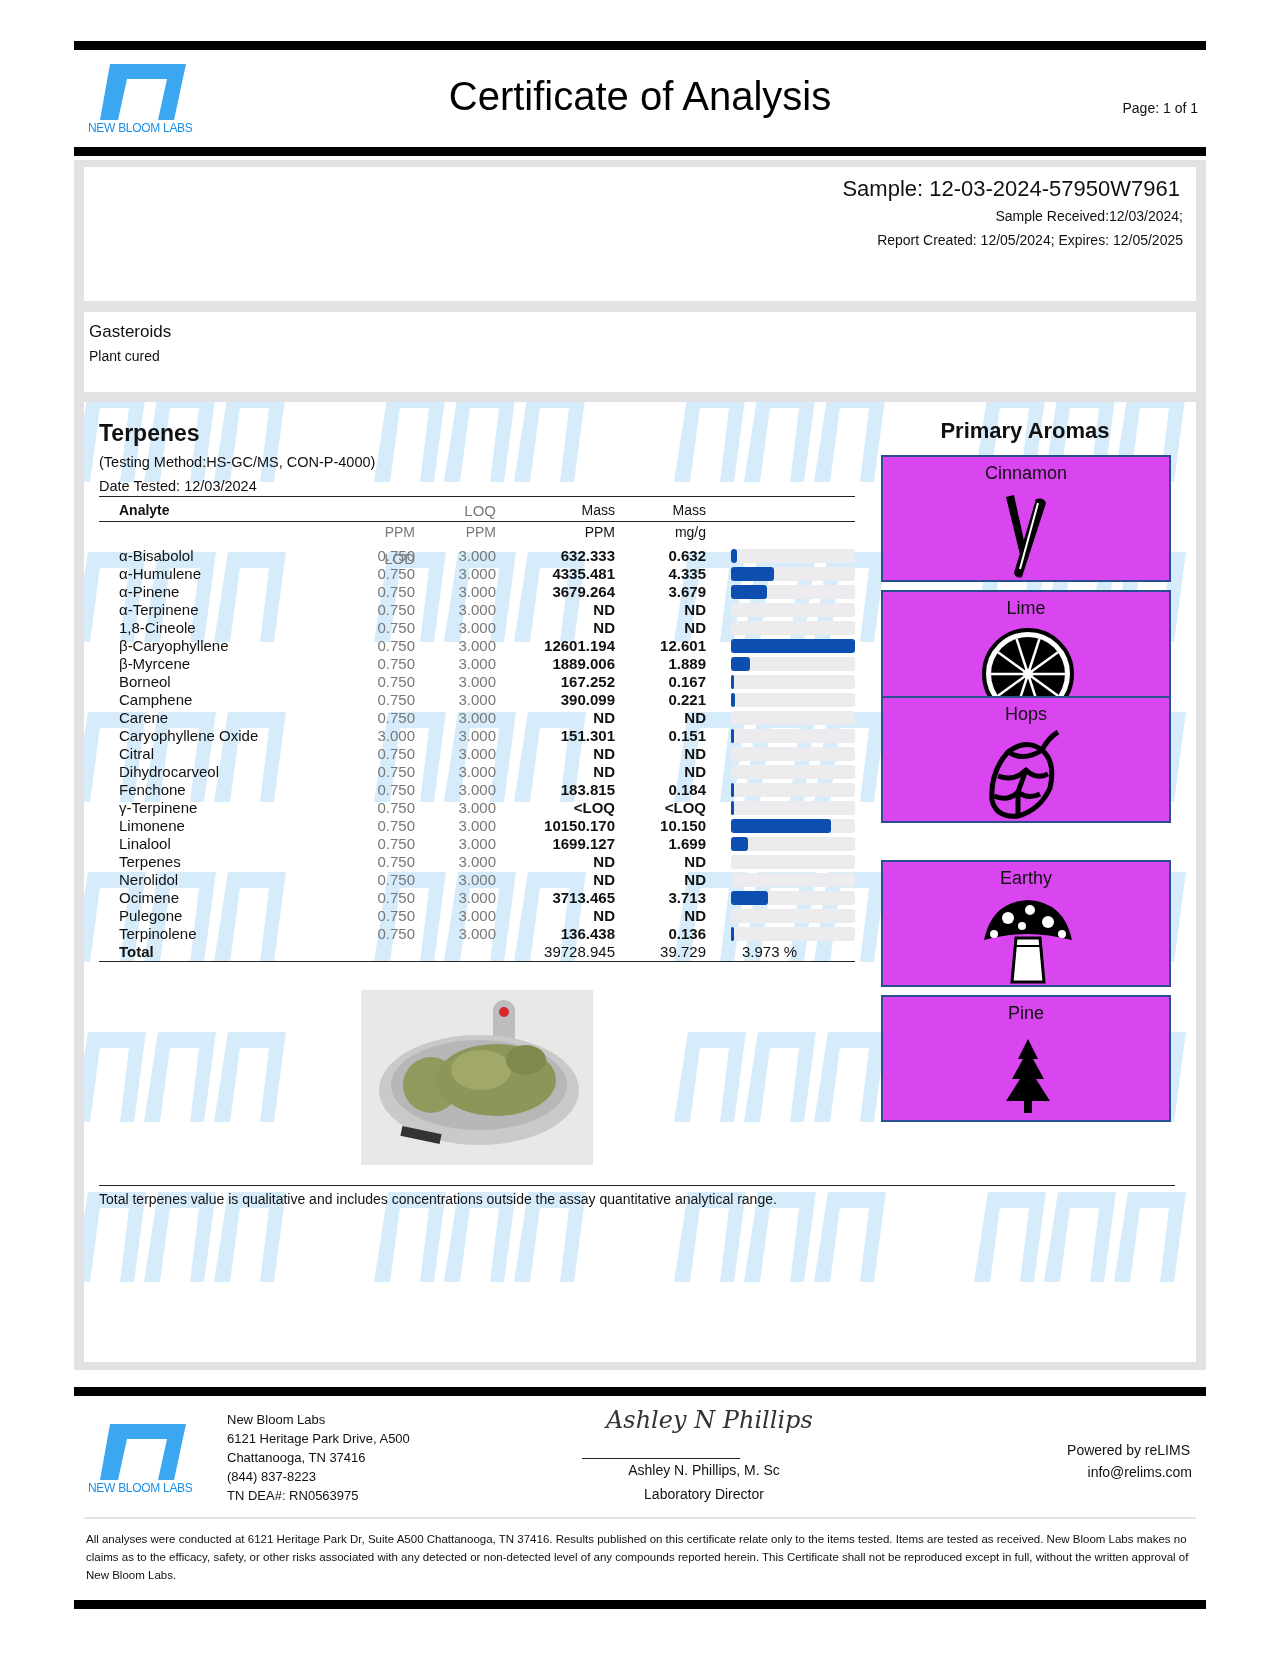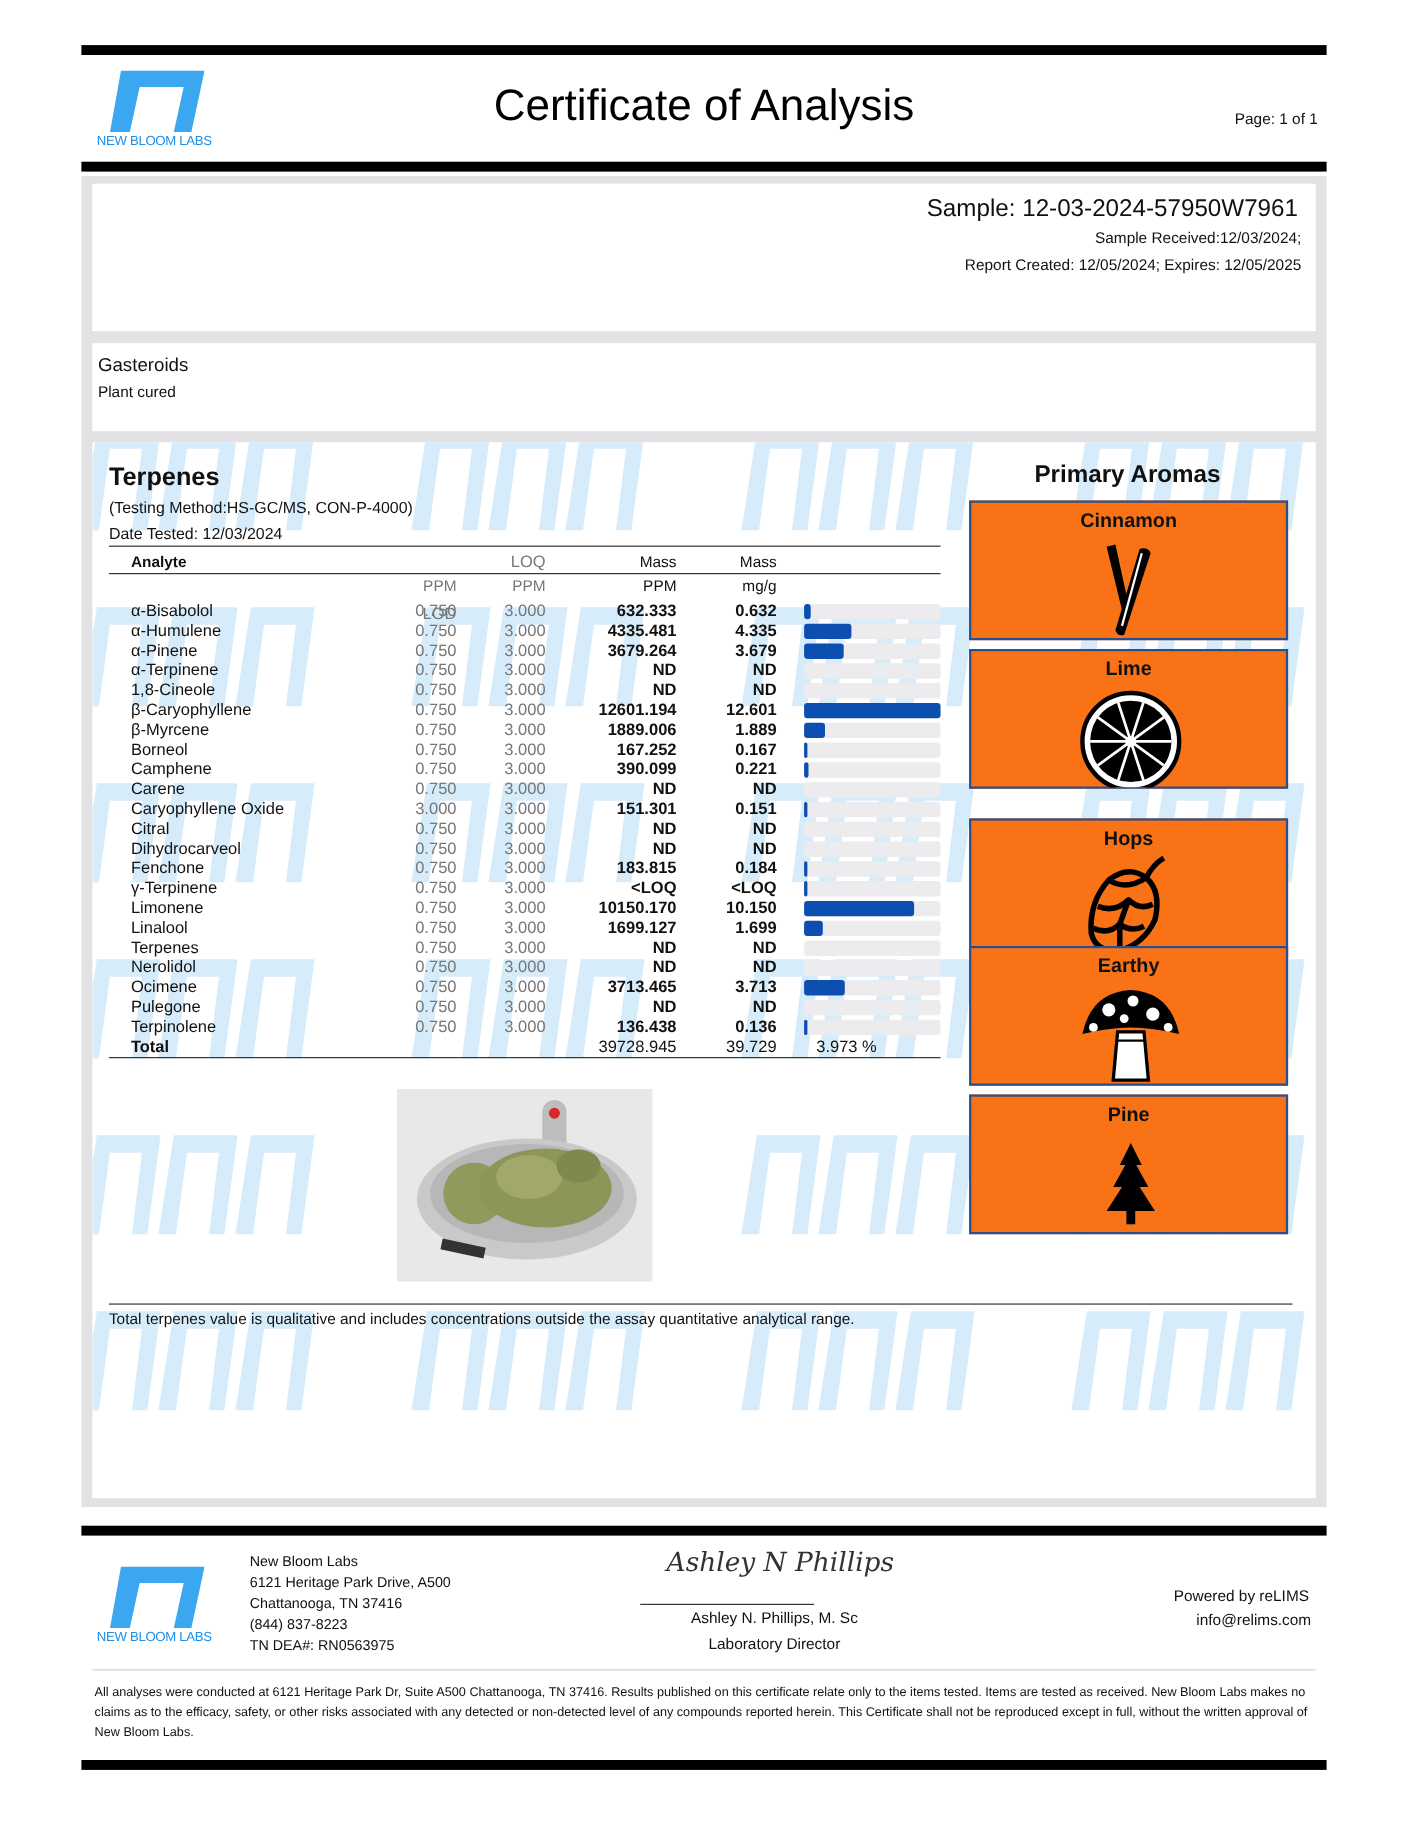--- a/index.html
+++ b/index.html
@@ -26,21 +26,21 @@
   .row { position:absolute; left:0; width:1280px; height:18px; font-size:15px; }
   .row span { position:absolute; top:0; white-space:nowrap; }
   .c-name { left:119px; }
   .c-lod { left:340px; width:75px; text-align:right; color:#777; }
   .c-loq { left:420px; width:76px; text-align:right; color:#777; }
   .c-ppm { left:500px; width:115px; text-align:right; font-weight:bold; }
   .c-mg { left:620px; width:86px; text-align:right; font-weight:bold; }
   .track { position:absolute; left:731px; width:124px; height:14px; top:2px; background:#ececef; border-radius:3px; }
   .fill { position:absolute; left:0; top:0; height:14px; background:#0d4fb0; border-radius:3px; }
   .aroma-title { position:absolute; left:880px; width:290px; top:418px; text-align:center; font-size:22px; font-weight:bold; }
-  .aroma-card { position:absolute; left:881px; width:290px; height:127px; border:2px solid #2a4f8f; background:#f97316; box-sizing:border-box;font-weight:bold; }
+  .aroma-card { position:absolute; left:881px; width:290px; height:127px; border:2px solid #2a4f8f; background:#d946ef; box-sizing:border-box; }
   .aroma-card .lbl { position:absolute; left:0; width:100%; top:6px; text-align:center; font-size:18px; }
   .aroma-card svg { position:absolute; left:95px; top:32px; }
   .photo { position:absolute; left:361px; top:990px; width:232px; height:175px; background:#eae9e7; overflow:hidden; }
   .note { position:absolute; left:99px; top:1191px; font-size:14px; }
   .foot-text { position:absolute; font-size:13px; line-height:19px; }
   .disclaimer { position:absolute; left:86px; top:1530px; width:1110px; font-size:11.5px; line-height:18px; }
 </style>
 </head>
 <body>
 
@@ -415,21 +415,21 @@
         <line x1="50" y1="50" x2="13" y2="50.00000000000001"></line>
         <line x1="50" y1="50" x2="20.06637120812694" y2="28.251945665178496"></line>
         <line x1="50" y1="50" x2="38.56637120812694" y2="14.810908897079322"></line>
         <line x1="50" y1="50" x2="61.43362879187305" y2="14.810908897079315"></line>
         <line x1="50" y1="50" x2="79.93362879187305" y2="28.251945665178486"></line>
       </g>
     <circle cx="50" cy="50" r="5" fill="#fff"></circle>
   </svg>
 </div>
 
-<div class="aroma-card" style="top:744px;padding-left:45px;">
+<div class="aroma-card" style="top:696px;padding-left:45px;">
   <div class="lbl">Hops</div>
   <svg width="100" height="92" viewBox="0 0 100 92">
     <g fill="none" stroke="#000" stroke-width="5" stroke-linejoin="round">
       <path d="M30 22 Q48 8 64 20 Q78 32 72 58 Q62 80 40 86 Q18 88 14 70 Q12 42 30 22 Z"></path>
       <path d="M30 22 Q46 32 64 20"></path>
       <path d="M20 46 Q36 52 48 40 Q58 50 70 44"></path>
       <path d="M16 66 Q30 72 40 62 Q50 70 62 64"></path>
       <path d="M48 40 L40 62 L40 86"></path>
       <path d="M64 20 Q70 8 80 2"></path>
     </g>

